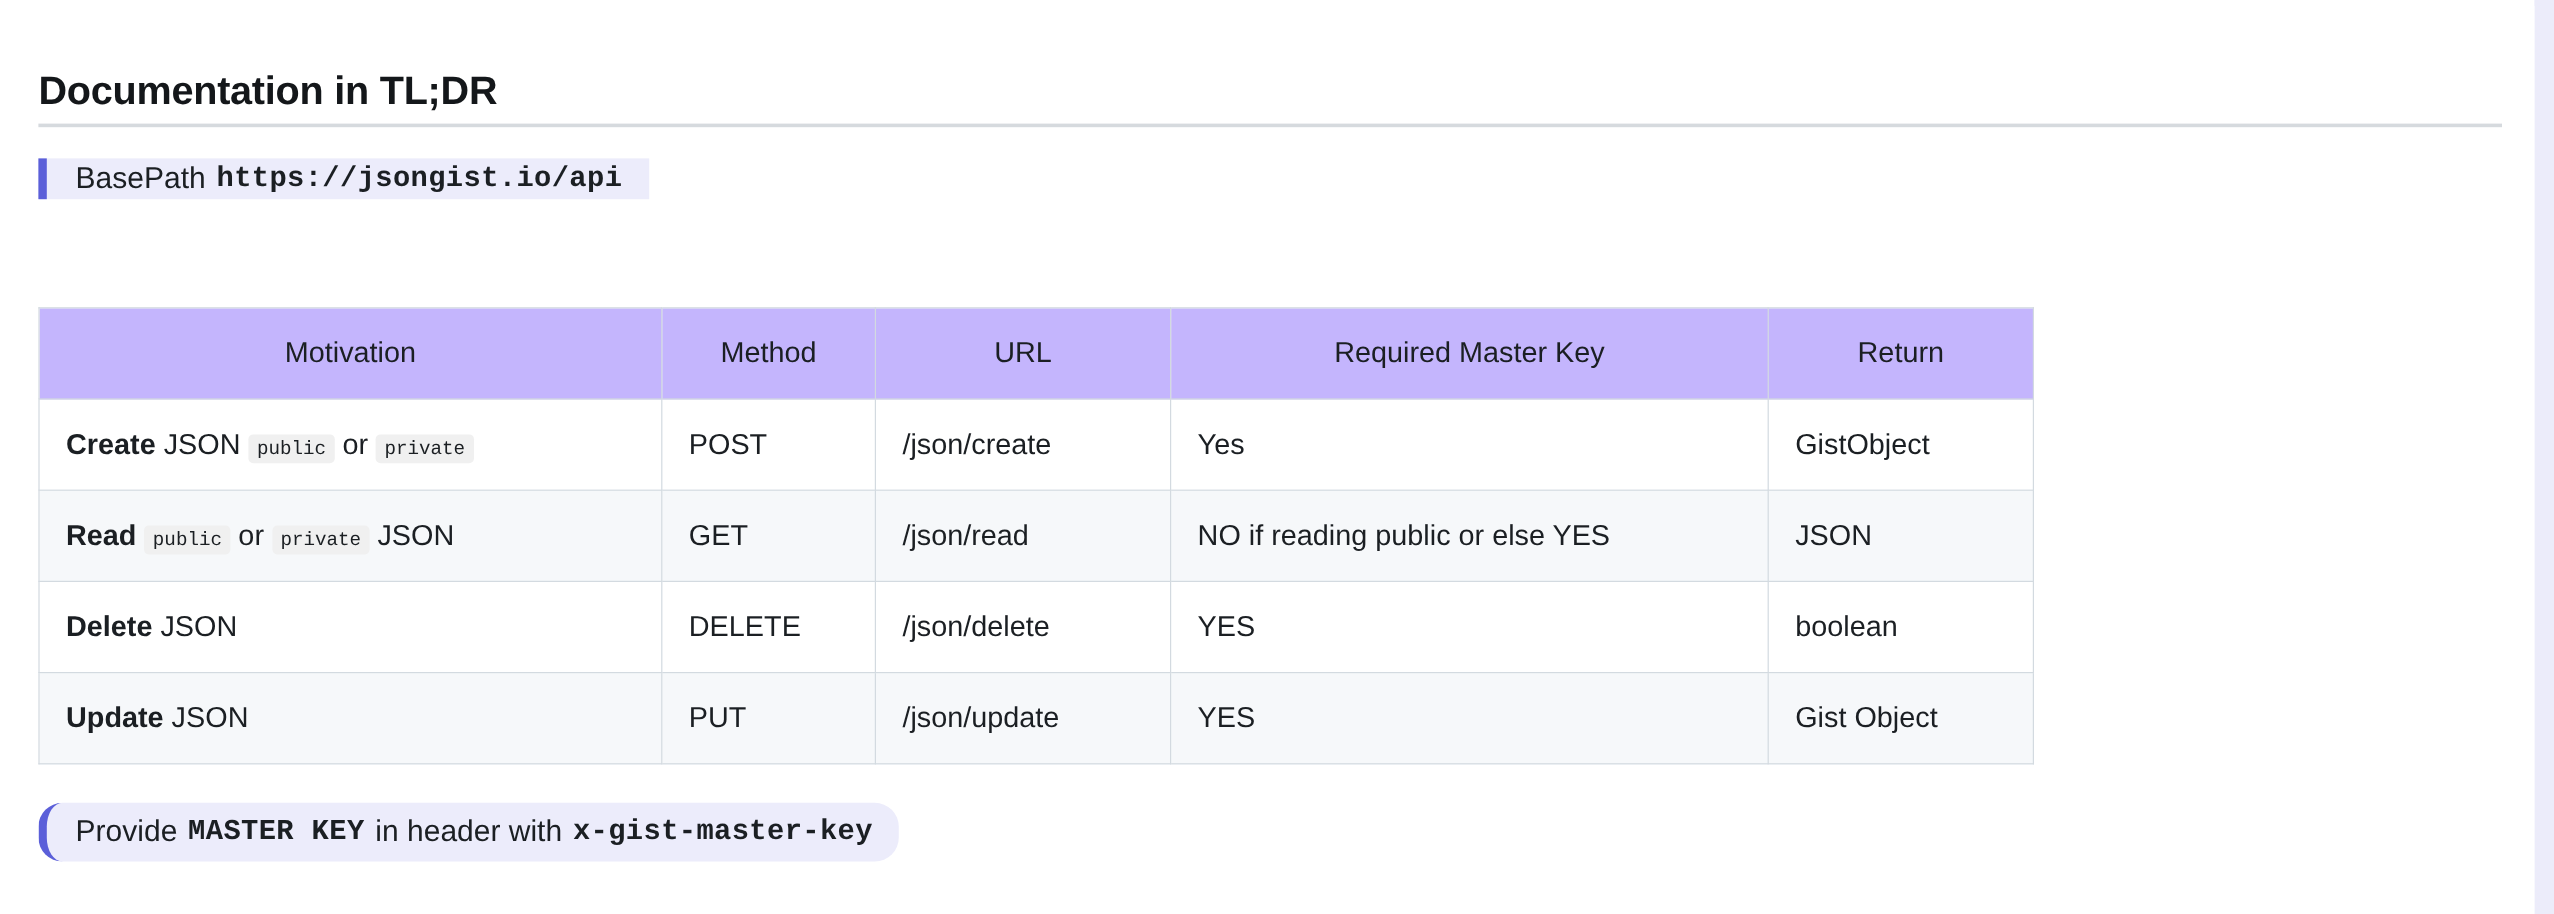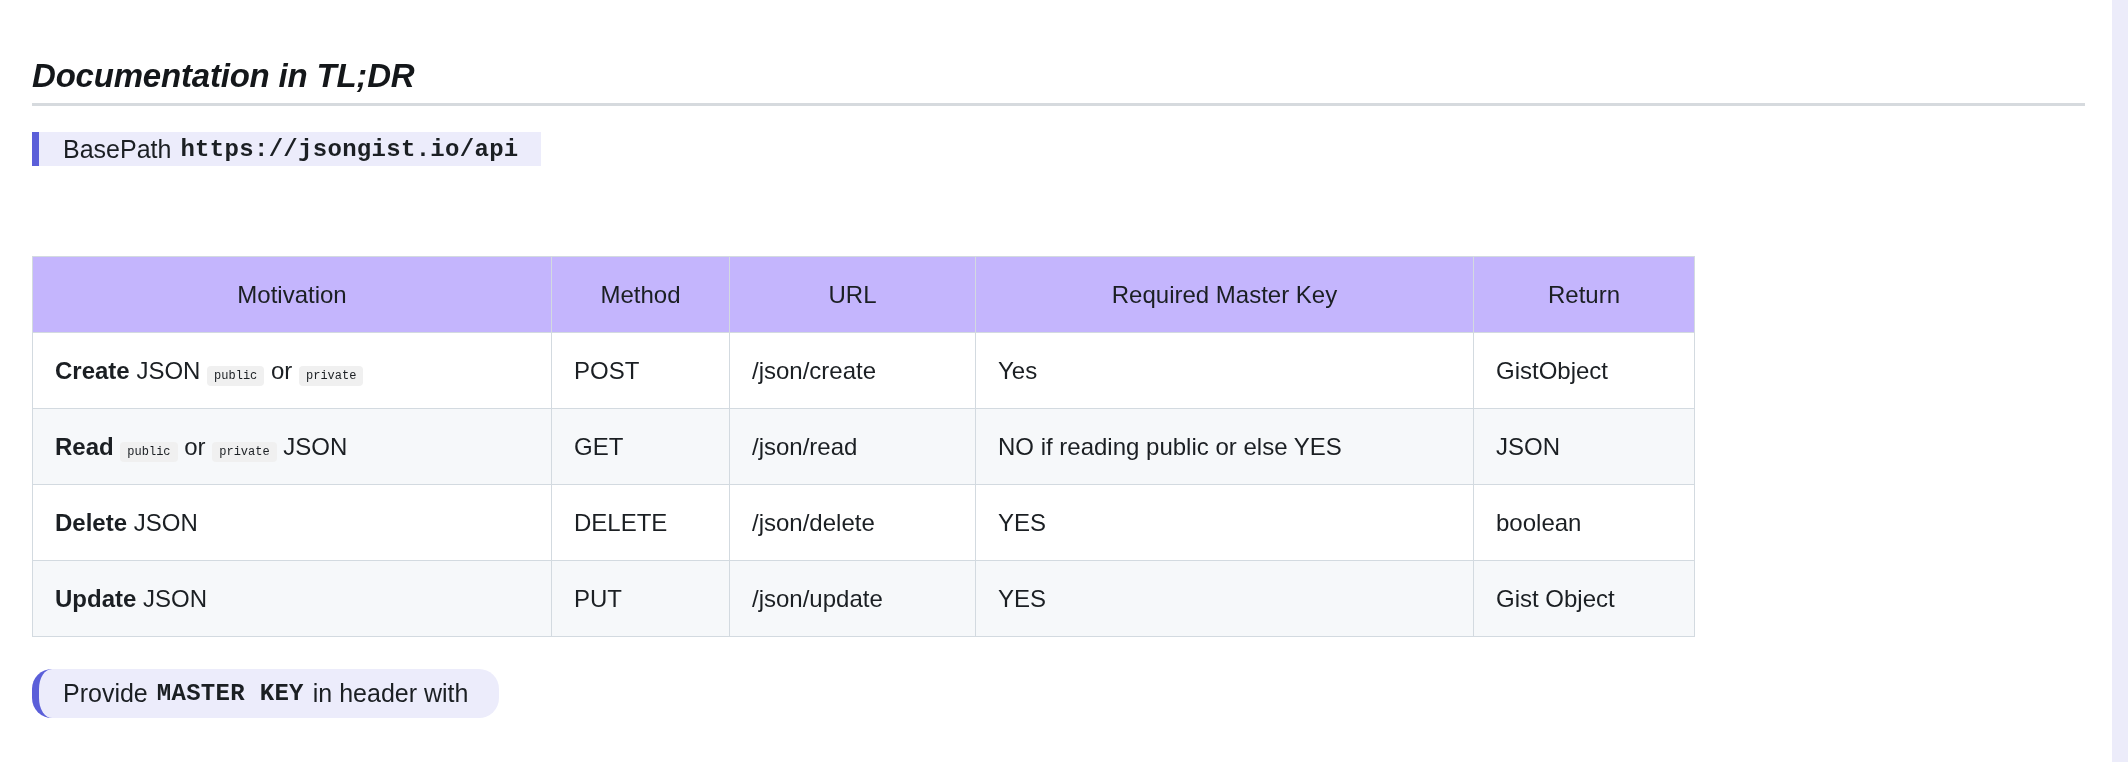--- a/index.html
+++ b/index.html
@@ -43,21 +43,20 @@
 
   .doc-title {
     position: absolute;
     left: 32px;
     top: 34px;
     font-size: 33px;
     font-weight: bold;
     letter-spacing: -0.2px;
     color: #14171a;
     line-height: 1.2;
-    font-style: italic;
   }
 
   .title-rule {
     position: absolute;
     left: 32px;
     top: 95px;
     width: 2053px;
     height: 3px;
     background: #d6dade;
     border: 0;
@@ -134,21 +133,21 @@
   .col-motivation { width: 519px; }
   .col-method     { width: 178px; }
   .col-url        { width: 246px; }
   .col-masterkey  { width: 498px; }
   .col-return     { width: 221px; }
 
   .cell-strong { font-weight: bold; }
 
   code.chip {
     font-family: "Liberation Mono", "DejaVu Sans Mono", monospace;
-    font-size: 12px;
+    font-size: 16px;
     background: #f0f0f0;
     border-radius: 4px;
     padding: 3px 7px;
     color: #1b1f23;
   }
 </style>
 </head>
 <body>
 
 <div class="edge-top"></div>
@@ -235,15 +234,16 @@
     </tbody>
   </table>
 
   <div class="callout callout-masterkey">
     <span>Provide</span>
     <span class="sp"></span>
     <span class="mono-strong">MASTER KEY</span>
     <span class="sp"></span>
     <span>in header with</span>
     <span class="sp"></span>
+    <span class="mono-strong">x-gist-master-key</span>
   </div>
 
 </div>
 
 </body></html>

